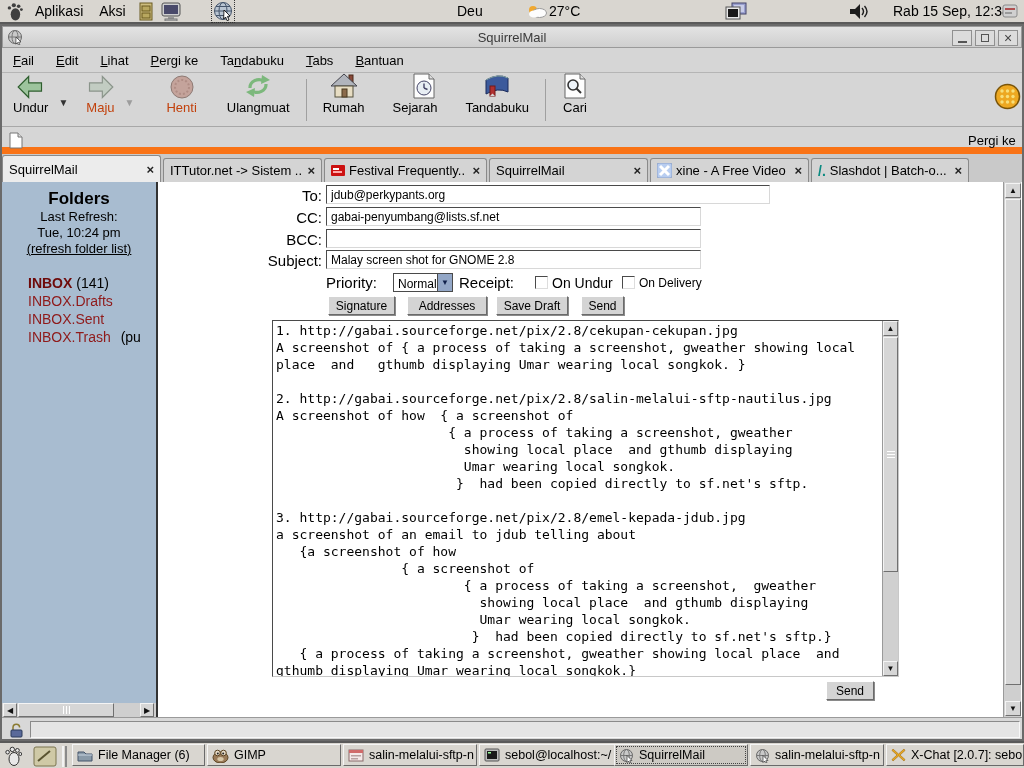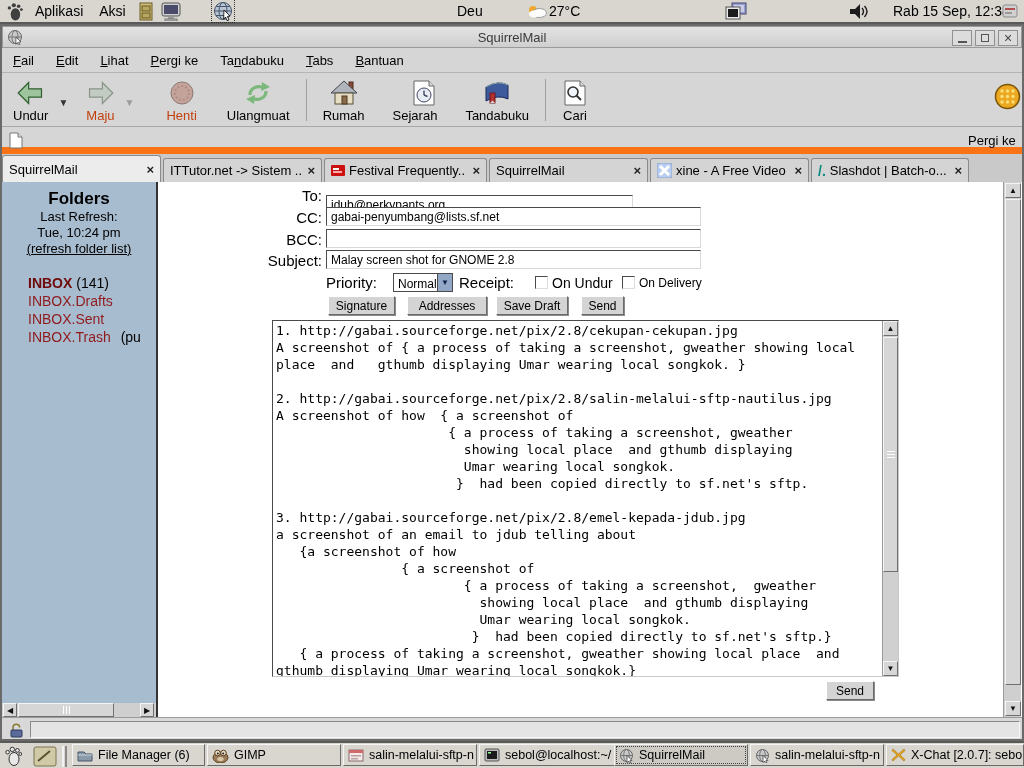--- a/index.html
+++ b/index.html
@@ -27,21 +27,21 @@
   
   .wbtn{width:20px;height:16px;background:#dcdcdc;border:1px solid #909090;display:flex;
         align-items:center;justify-content:center;font-size:11px;color:#444;}
 
   
   .mitem{display:inline-block;font-size:13px;padding:5px 11px 0 11px;height:25px;}
   .mitem u{text-decoration:underline;}
 
   
   .tbtn{display:flex;flex-direction:column;align-items:center;justify-content:flex-end;
-        height:50px;padding:2px 7px;font-size:13px;}
+        height:50px;padding:10px 7px;font-size:13px;}
   .tbtn .ticon{height:30px;display:flex;align-items:center;justify-content:center;}
   .tbtn.disabled{color:#c2410c;}
   .tdrop{font-size:10px;color:#333;padding:0 3px;align-self:center;margin-top:6px;}
   .tdrop.disabled{color:#9d9d9d;}
   .tsep{width:1px;height:42px;background:#a0a0a0;margin:0 9px;}
 
   
   #url-entry{left:26px;top:130px;width:934px;height:21px;background:#fff;
              border-top:1px solid #5a5a5a;border-left:1px solid #5a5a5a;
              border-bottom:1px solid #f2f2f2;border-right:1px solid #f2f2f2;
@@ -383,21 +383,21 @@
           <i></i>
           <i></i>
         </span>
       </span>
     <span class="scrollbtn" style="position:absolute;left:138px;top:0;width:14px;height:14px;">▶</span>
   </div>
 
   <div id="maincontent" class="abs"></div>
 
   <div class="abs flabel" style="left:240px;top:187px;width:82px;">To:</div>
-  <input class="abs finput" style="left: 326px; top: 195px; width: 307px; height: 19px;" value="jdub@perkypants.org">
+  <input class="abs finput" style="left: 326px; top: 185px; width: 444px; height: 19px;" value="jdub@perkypants.org">
   <div class="abs flabel" style="left:240px;top:209px;width:82px;">CC:</div>
   <input class="abs finput" style="left: 326px; top: 207px; width: 375px; height: 19px;" value="gabai-penyumbang@lists.sf.net">
   <div class="abs flabel" style="left:240px;top:231px;width:82px;">BCC:</div>
   <input class="abs finput" style="left: 326px; top: 229px; width: 375px; height: 19px;" value="">
   <div class="abs flabel" style="left:240px;top:252px;width:82px;">Subject:</div>
   <input class="abs finput" style="left: 326px; top: 250px; width: 375px; height: 19px;" value="Malay screen shot for GNOME 2.8">
 
   <div class="abs" style="left:326px;top:274px;font-size:15px;">Priority:</div>
   <div class="abs" style="left:393px;top:273px;width:60px;height:19px;background:#fff;border:1px solid #4a4a4a;">
     <span style="position:absolute;left:4px;top:3px;font-size:12px;">Normal</span>

